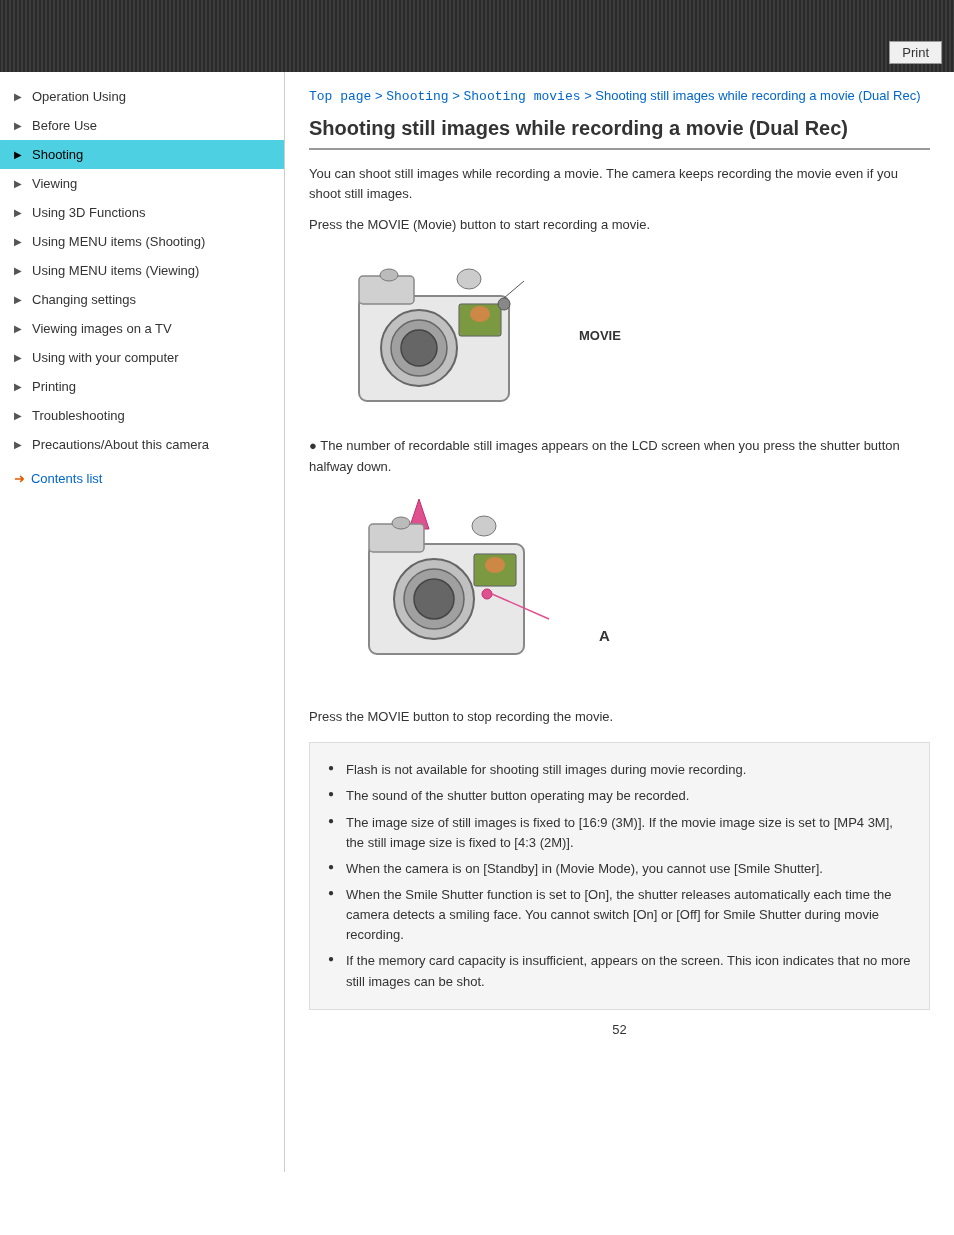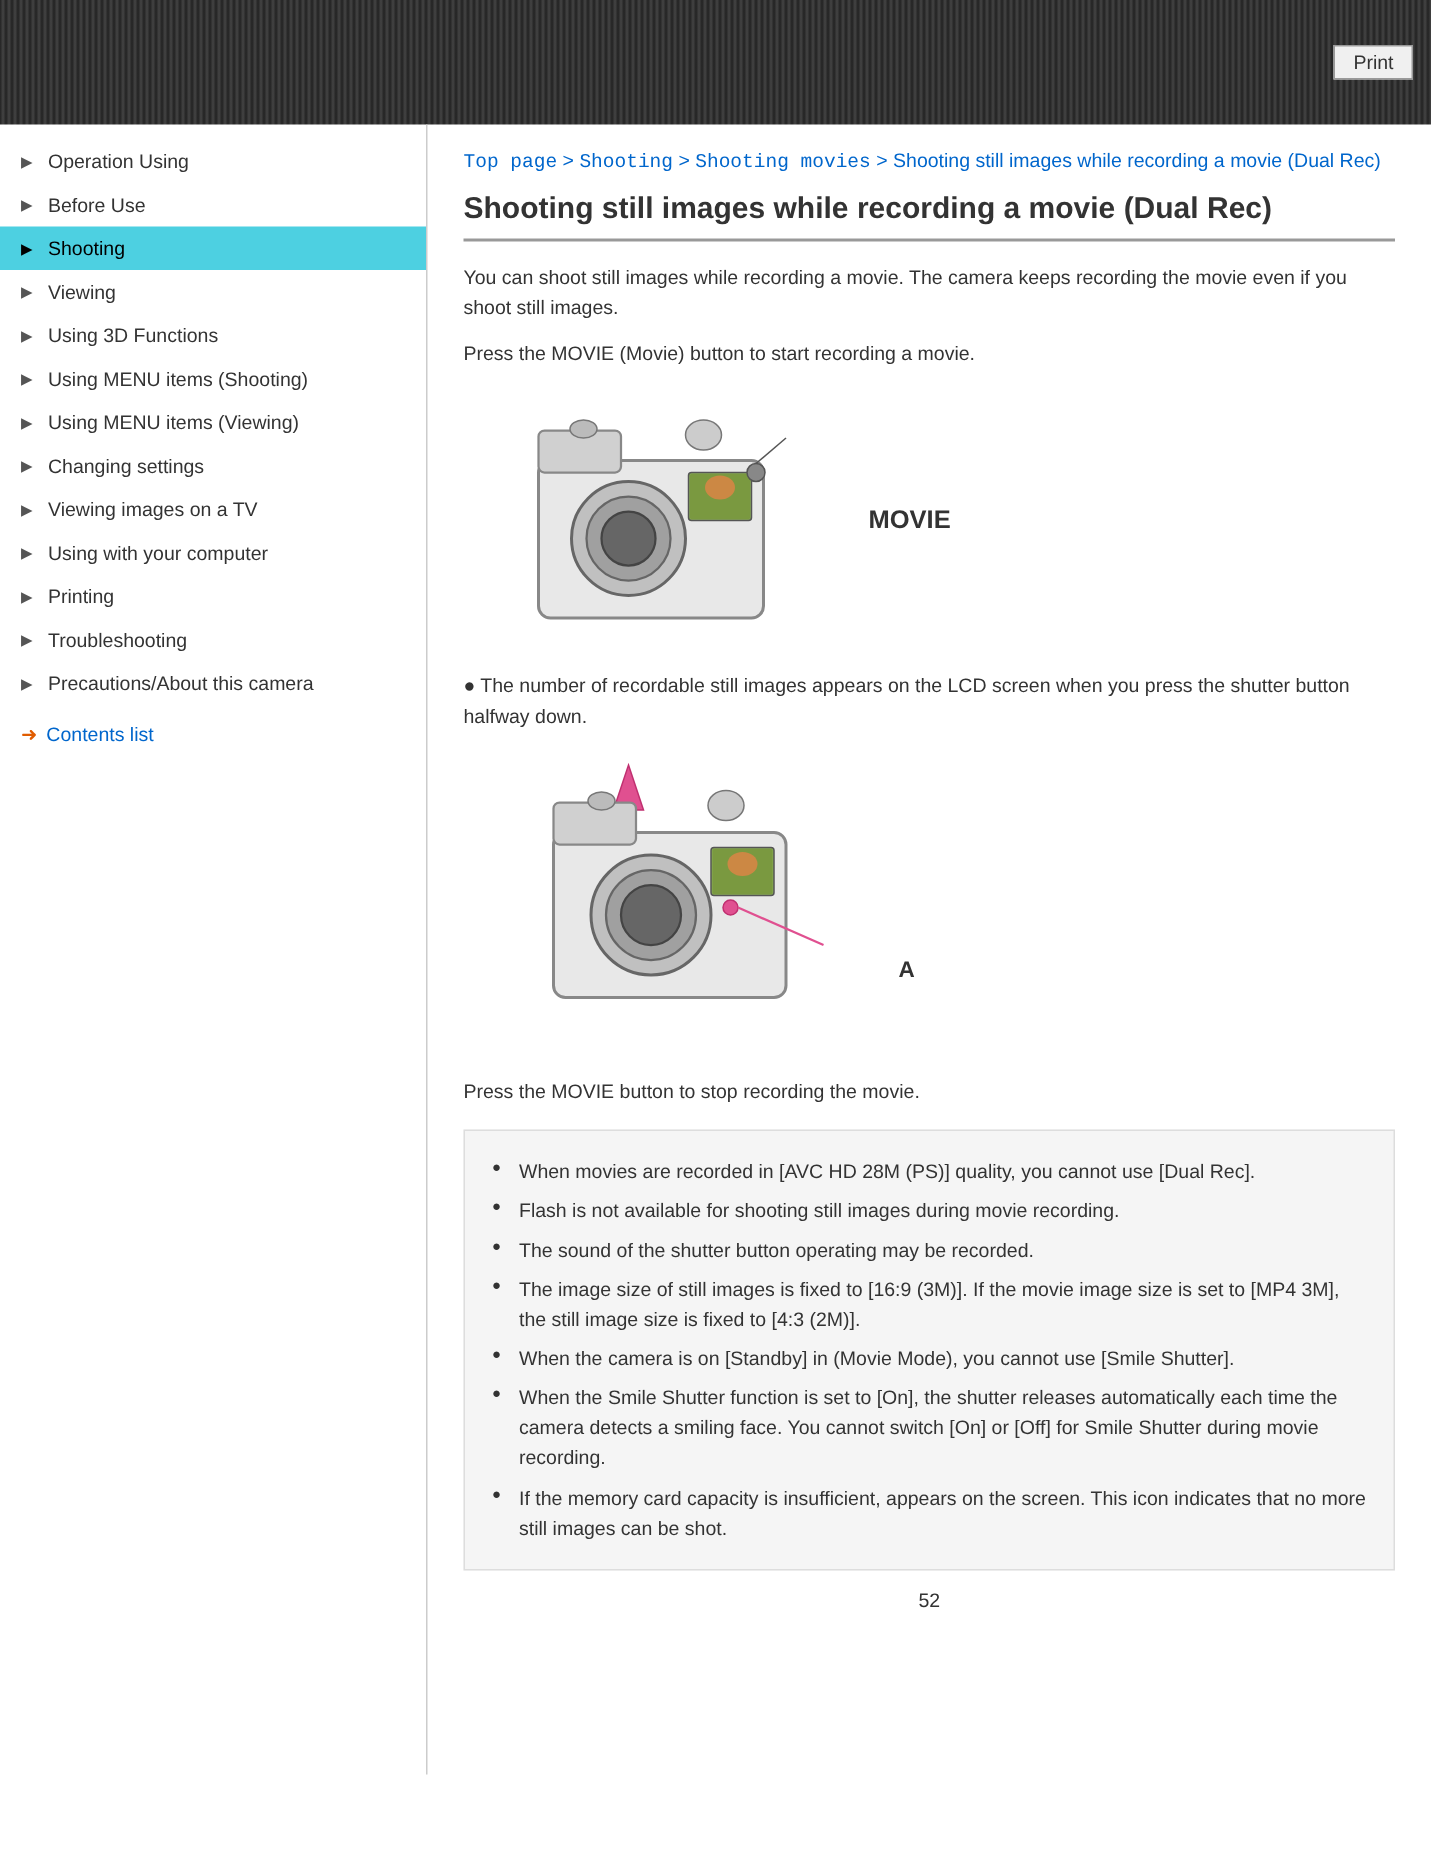--- a/index.html
+++ b/index.html
@@ -11,23 +11,23 @@
       width: 954px;
       min-height: 1235px;
     }
 
     
     .header {
       background: repeating-linear-gradient(
         90deg,
         #222 0px, #444 2px, #222 4px
       );
-      height: 83px;
-      display: flex;
-      align-items: center;
+      height: 72px;
+      display: flex;
+      align-items: flex-end;
       justify-content: flex-end;
       padding: 8px 12px;
     }
     .print-btn {
       background: #f0f0f0;
       border: 1px solid #999;
       padding: 3px 12px;
       font-size: 13px;
       cursor: pointer;
       color: #333;
@@ -122,21 +122,21 @@
     .content-text p {
       margin-bottom: 6px;
     }
 
     
     .camera-figure {
       margin: 10px 0 10px 20px;
       text-align: left;
     }
     .camera-label {
-      font-size: 17px;
+      font-size: 13px;
       font-weight: bold;
       color: #333;
       margin-left: 10px;
     }
 
     
     .illustration2-container {
       margin: 12px 0 18px 30px;
       position: relative;
       display: inline-block;
@@ -334,21 +334,20 @@
       </svg>
       <span style="font-size:15px; font-weight:bold; color:#333; align-self:flex-end; margin-bottom:45px;">A</span>
     </div>
 
     <div class="content-text">
       <p>Press the MOVIE button to stop recording the movie.</p>
     </div>
 
     <div class="notes-box">
       <ul id="notes-list">
-          <li>When movies are recorded in [AVC HD 28M (PS)] quality, you cannot use [Dual Rec].</li>
           <li>Flash is not available for shooting still images during movie recording.</li>
           <li>The sound of the shutter button operating may be recorded.</li>
           <li>The image size of still images is fixed to [16:9 (3M)]. If the movie image size is set to [MP4 3M], the still image size is fixed to [4:3 (2M)].</li>
           <li>When the camera is on [Standby] in      (Movie Mode), you cannot use [Smile Shutter].</li>
           <li>When the Smile Shutter function is set to [On], the shutter releases automatically each time the camera detects a smiling face. You cannot switch [On] or [Off] for Smile Shutter during movie recording.</li>
           <li>If the memory card capacity is insufficient,      appears on the screen. This icon indicates that no more still images can be shot.</li>
         </ul>
     </div>
 
     <div class="page-number">52</div>

